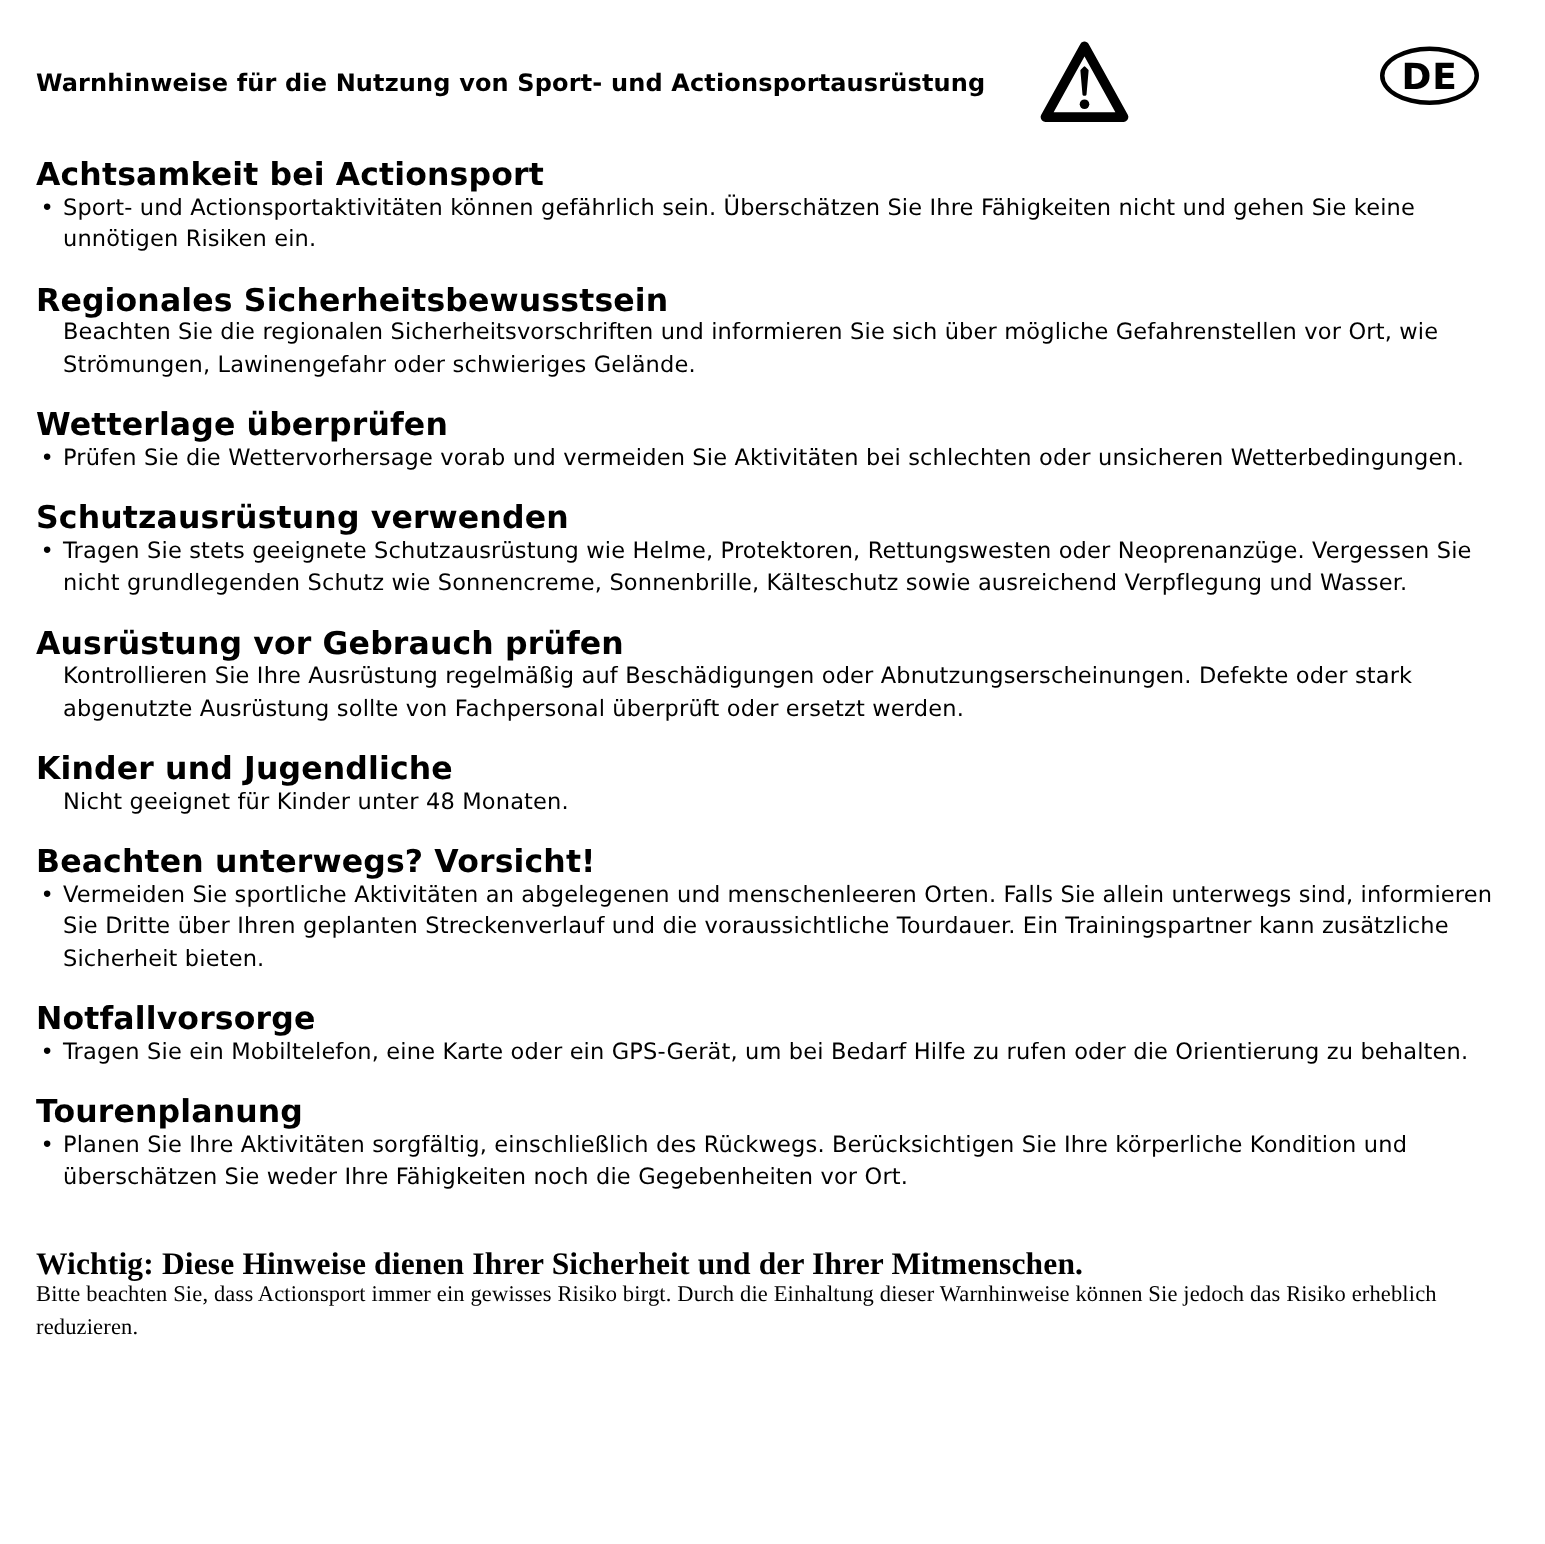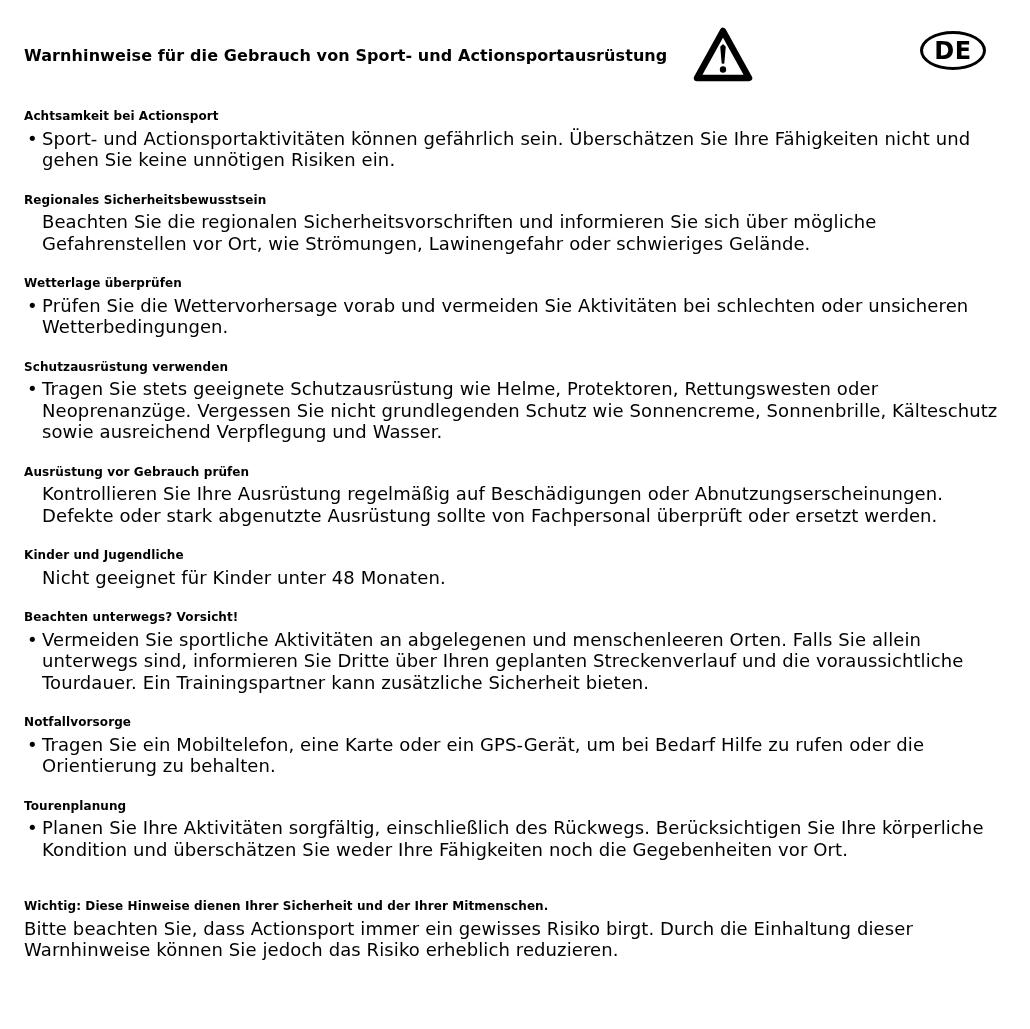--- a/index.html
+++ b/index.html
@@ -58,55 +58,55 @@
   .lang-badge span {
     font-size: 24px;
     font-weight: bold;
     letter-spacing: 0.5px;
     line-height: 1;
   }
   
   .section { margin: 0 0 19px 0; }
   .heading {
     margin: 0;
-    font-size: 12px;
+    font-size: 21px;
     font-weight: bold;
     line-height: 21.5px;
     letter-spacing: 0.1px;
   }
   .item {
     margin: 0;
-    font-size: 18px;
+    font-size: 15px;
     line-height: 21.5px;
     letter-spacing: 0.1px;
     max-width: 964px;
   }
   .item.plain { padding-left: 18px; }
   .item.bullet {
     padding-left: 18px;
     position: relative;
   }
   .item.bullet::before {
     content: "\2022";
     position: absolute;
     left: 3px;
     top: 0;
   }
   
-  .doc-footer { margin-top: 36px; }
+  .doc-footer { margin-top: 36px; font-family: Liberation Serif, serif; }
   .doc-footer .heading { margin-bottom: 0; }
   .doc-footer .item { padding-left: 0; }
 </style>
 </head>
 <body>
 
 <div class="page">
 
   <header class="doc-header">
-    <h1 class="title">Warnhinweise für die Gebrauch von Sport- und Actionsportausrüstung</h1>
+    <h1 class="title">Warnhinweise für die Nutzung von Sport- und Actionsportausrüstung</h1>
 
     <span class="warn-icon">
       <svg viewBox="0 0 62 62" xmlns="http://www.w3.org/2000/svg">
         <polygon points="31,7 57,54 5,54" fill="none" stroke="#000" stroke-width="6.5" stroke-linejoin="round"></polygon>
         <path d="M31 21 L33 23 L31.6 39 L30.4 39 L29 23 Z" fill="#000" stroke="#000" stroke-width="1.5" stroke-linejoin="round"></path>
         <circle cx="31" cy="45.5" r="3.2" fill="#000"></circle>
       </svg>
     </span>
 
     <span class="lang-badge">

